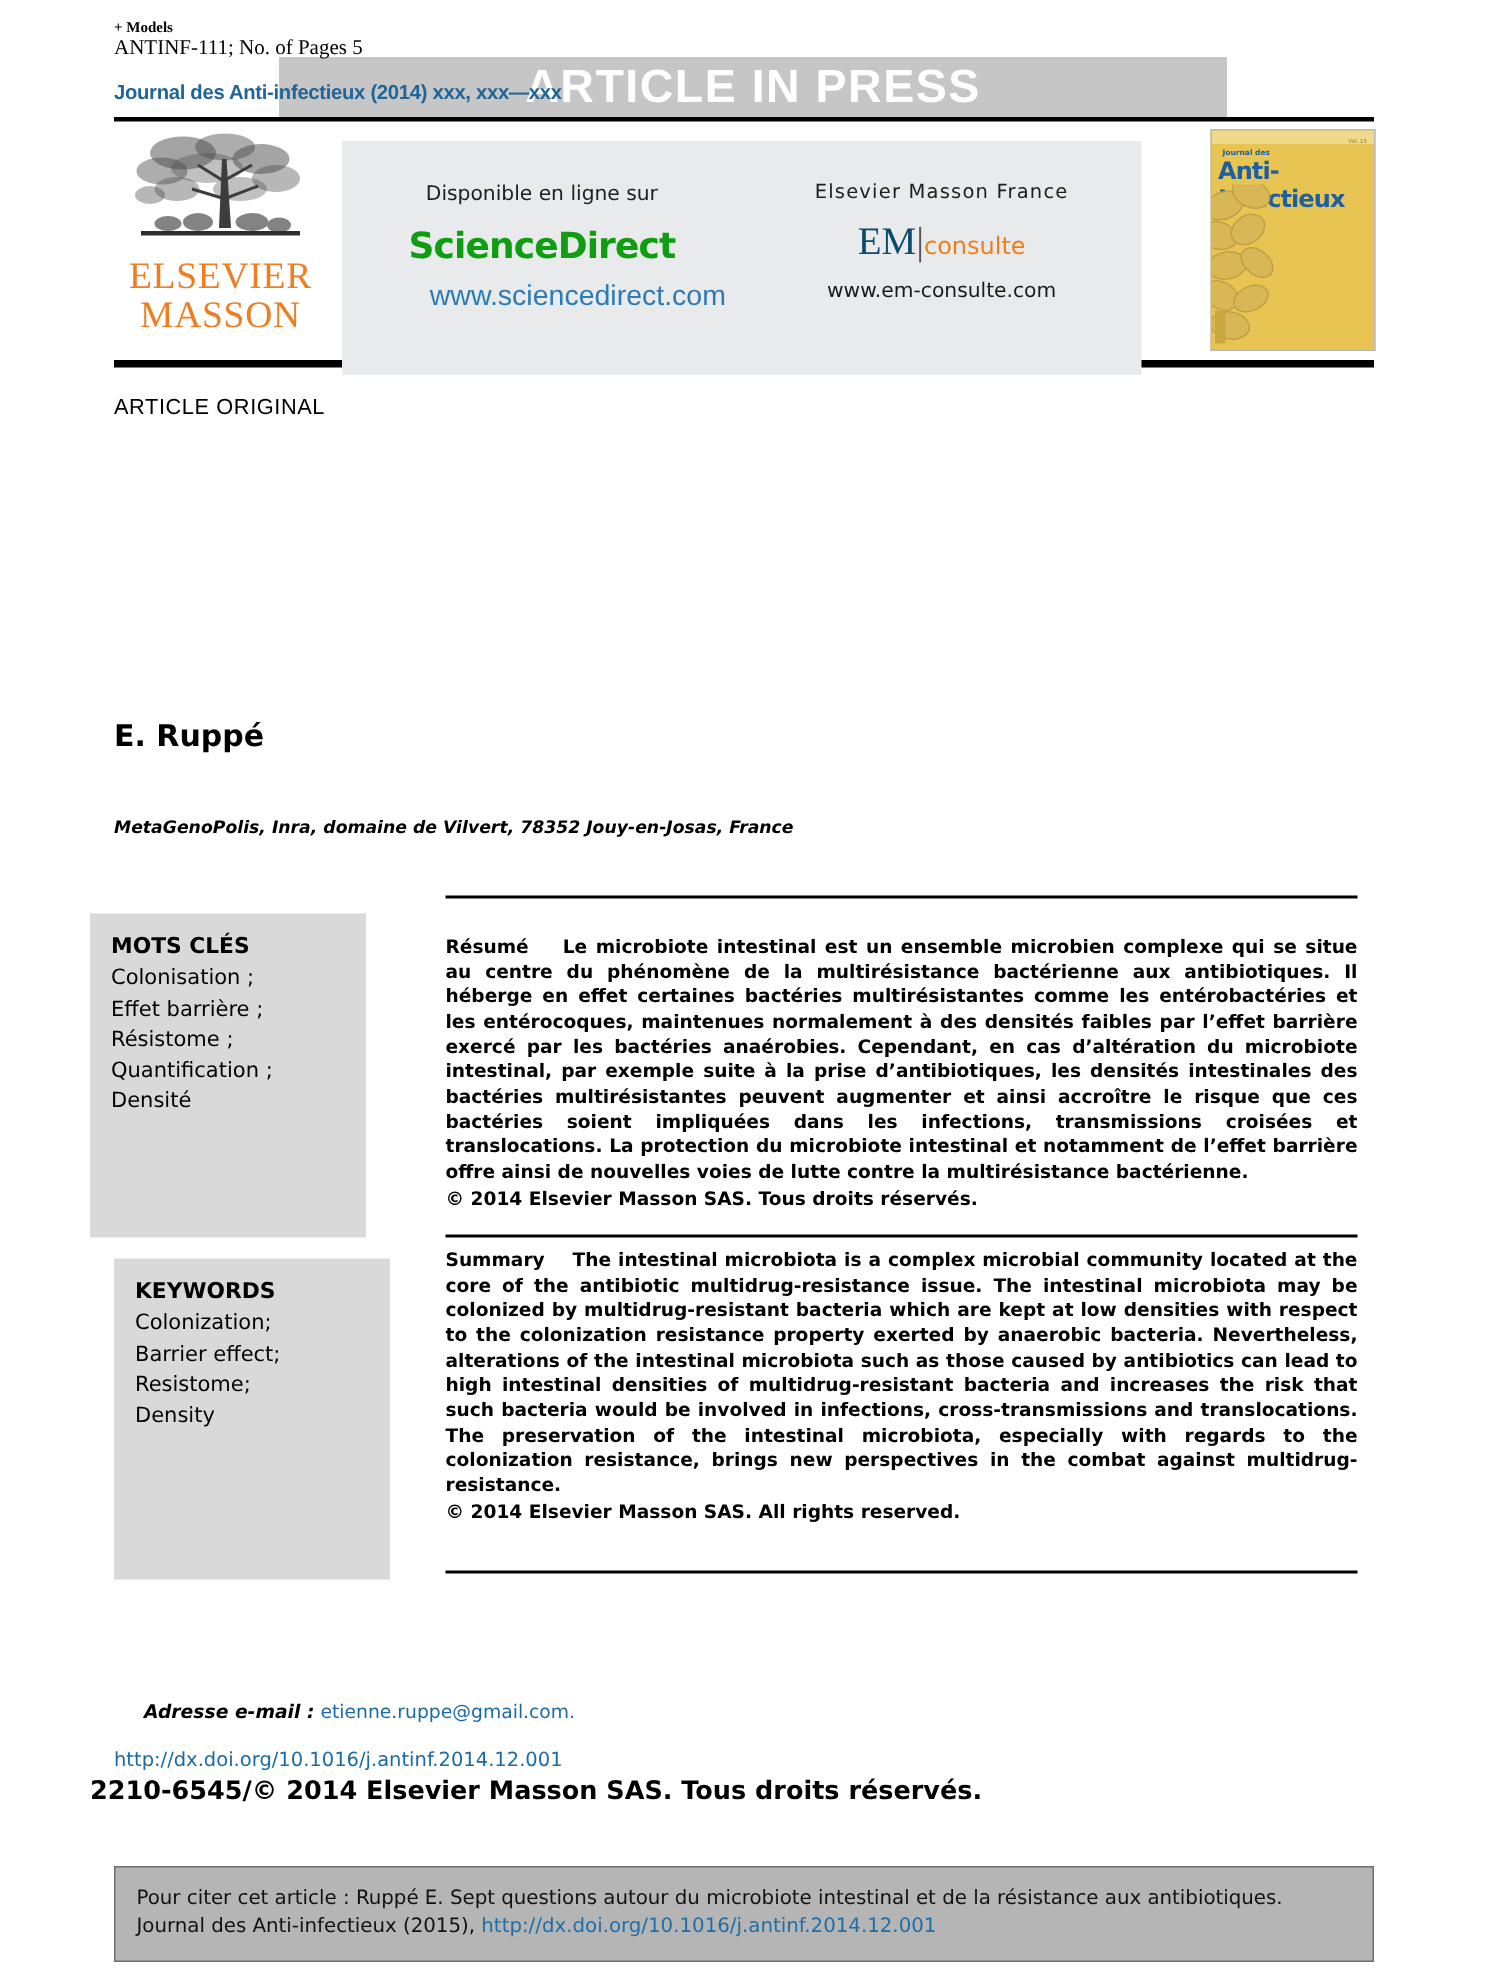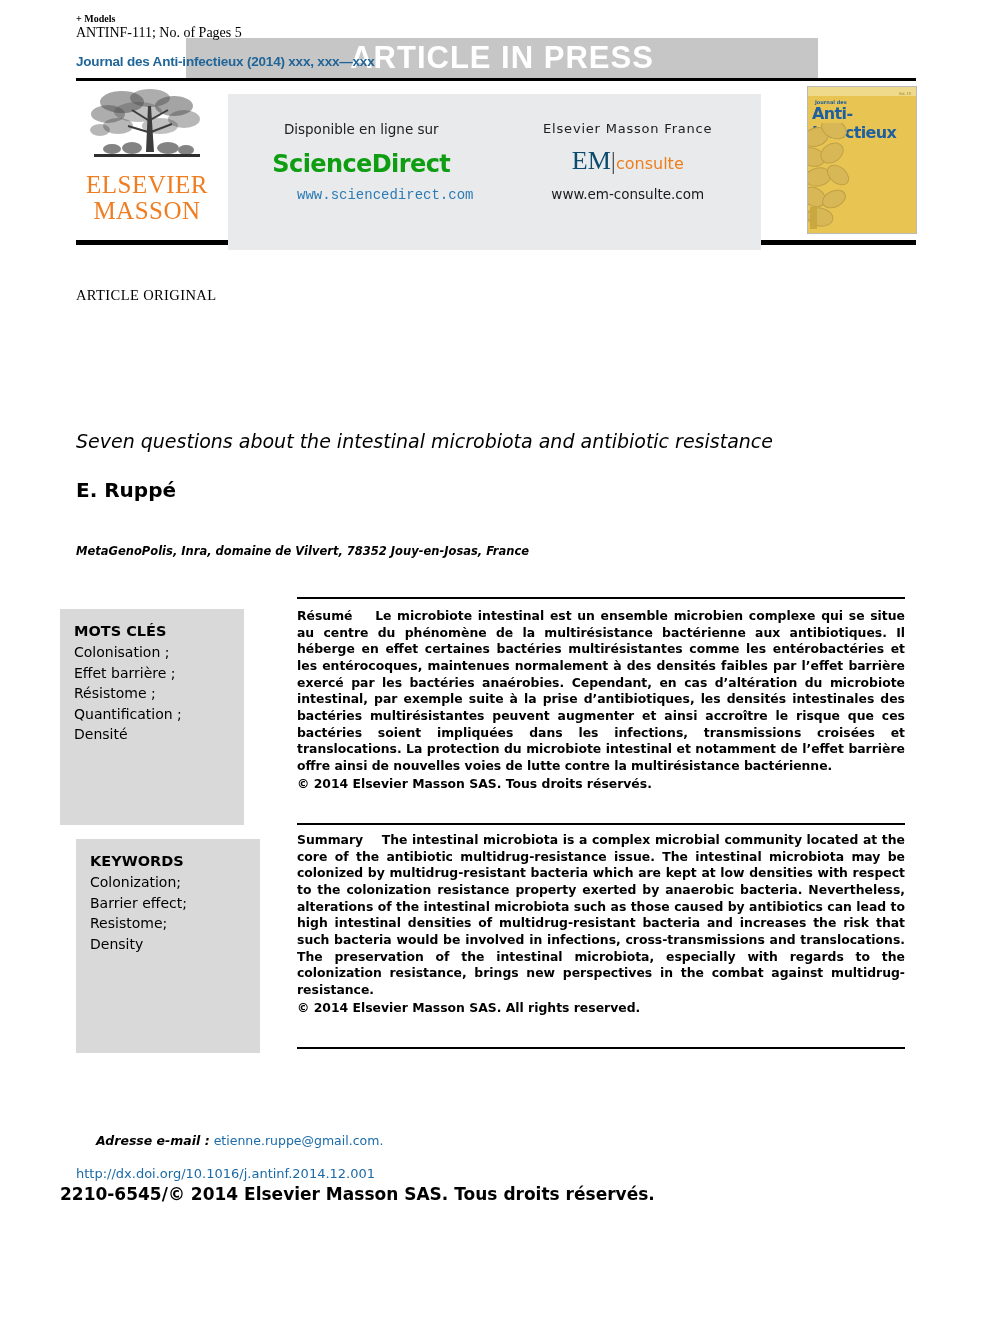--- a/index.html
+++ b/index.html
@@ -120,23 +120,23 @@
   .sd-logo {
     margin-top: 13px;
     font-size: 24px;
     font-weight: bold;
     color: #0f9d12;
     font-family: "DejaVu Sans", sans-serif;
     letter-spacing: -0.6px;
   }
   .sd-url {
     margin-top: 9px;
-    font-size: 14px;
+    font-size: 19px;
     color: #2d7bb5;
-    font-family: Liberation Mono, monospace;
+    font-family: Liberation Sans, sans-serif;
     padding-left: 48px;
   }
   .em-caption {
     font-size: 13px;
     color: #202020;
     letter-spacing: 0.8px;
     font-family: "DejaVu Sans", sans-serif;
   }
   .em-logo {
     margin-top: 10px;
@@ -201,22 +201,21 @@
     background: #c9a93f;
   }
 
   
   .art-type {
     position: absolute;
     left: 76px; top: 264px;
     font-size: 14.5px;
     letter-spacing: 0.4px;
     color: #000;
-    font-family: Liberation Serif, serif;
-    margin-top: 23px;
+    font-family: Liberation Sans, sans-serif;
   }
   .art-title {
     position: absolute;
     left: 74px; top: 294px;
     width: 640px;
     font-size: 29px;
     font-weight: bold;
     line-height: 1.34;
     letter-spacing: -0.2px;
     color: #000;
@@ -286,21 +285,21 @@
     position: absolute;
     left: 297px;
     width: 608px;
     font-size: 12.4px;
     line-height: 1.345;
     text-align: justify;
     font-weight: bold;
     color: #000;
     font-family: "DejaVu Sans", sans-serif;
   }
-  .abs-block.fr { top: 608px; }
+  .abs-block.fr { top: 623px; }
   .abs-block.en { top: 832px; }
   .abs-label { font-weight: bold; }
   .abs-label::after { content: "\00a0\00a0\00a0\00a0"; }
   .abs-copy { display: block; margin-top: 1px; }
 
   
   .email-line {
     position: absolute;
     left: 96px; top: 1133px;
     font-size: 12.5px;
@@ -416,21 +415,20 @@
           <ellipse cx="6" cy="74" rx="12" ry="9" transform="rotate(30 6 74)"></ellipse>
           <ellipse cx="26" cy="76" rx="12" ry="8" transform="rotate(-25 26 76)"></ellipse>
           <ellipse cx="12" cy="94" rx="13" ry="9" transform="rotate(10 12 94)"></ellipse>
         </g>
       </svg>
       <div class="cover-strip"></div>
     </div>
   </div>
 
   <div class="art-type">ARTICLE ORIGINAL</div>
-  <div class="art-subtitle">Seven questions about the intestinal microbiota and antibiotic resistance</div>
   <div class="art-author">E. Ruppé</div>
   <div class="art-affil">MetaGenoPolis, Inra, domaine de Vilvert, 78352 Jouy-en-Josas, France</div>
 
   <div class="kw-box fr">
     <div class="kw-head">MOTS CLÉS</div>
     <div class="kw-item">Colonisation ;</div>
     <div class="kw-item">Effet barrière ;</div>
     <div class="kw-item">Résistome ;</div>
     <div class="kw-item">Quantification ;</div>
     <div class="kw-item">Densité</div>
@@ -457,14 +455,17 @@
   </div>
   <div class="abs-rule r3"></div>
 
   <div class="email-line">
     <span class="lbl">Adresse e-mail :</span>
     <a href="#">etienne.ruppe@gmail.com.</a>
   </div>
   <div class="doi-line">http://dx.doi.org/10.1016/j.antinf.2014.12.001</div>
   <div class="issn-line">2210-6545/© 2014 Elsevier Masson SAS. Tous droits réservés.</div>
 
+  <div class="cite-box">
+    <span>Pour citer cet article : Ruppé E. Sept questions autour du microbiote intestinal et de la résistance aux antibiotiques. Journal des Anti-infectieux (2015), </span><a href="#">http://dx.doi.org/10.1016/j.antinf.2014.12.001</a>
+  </div>
 
 </div>
 
 </body></html>

